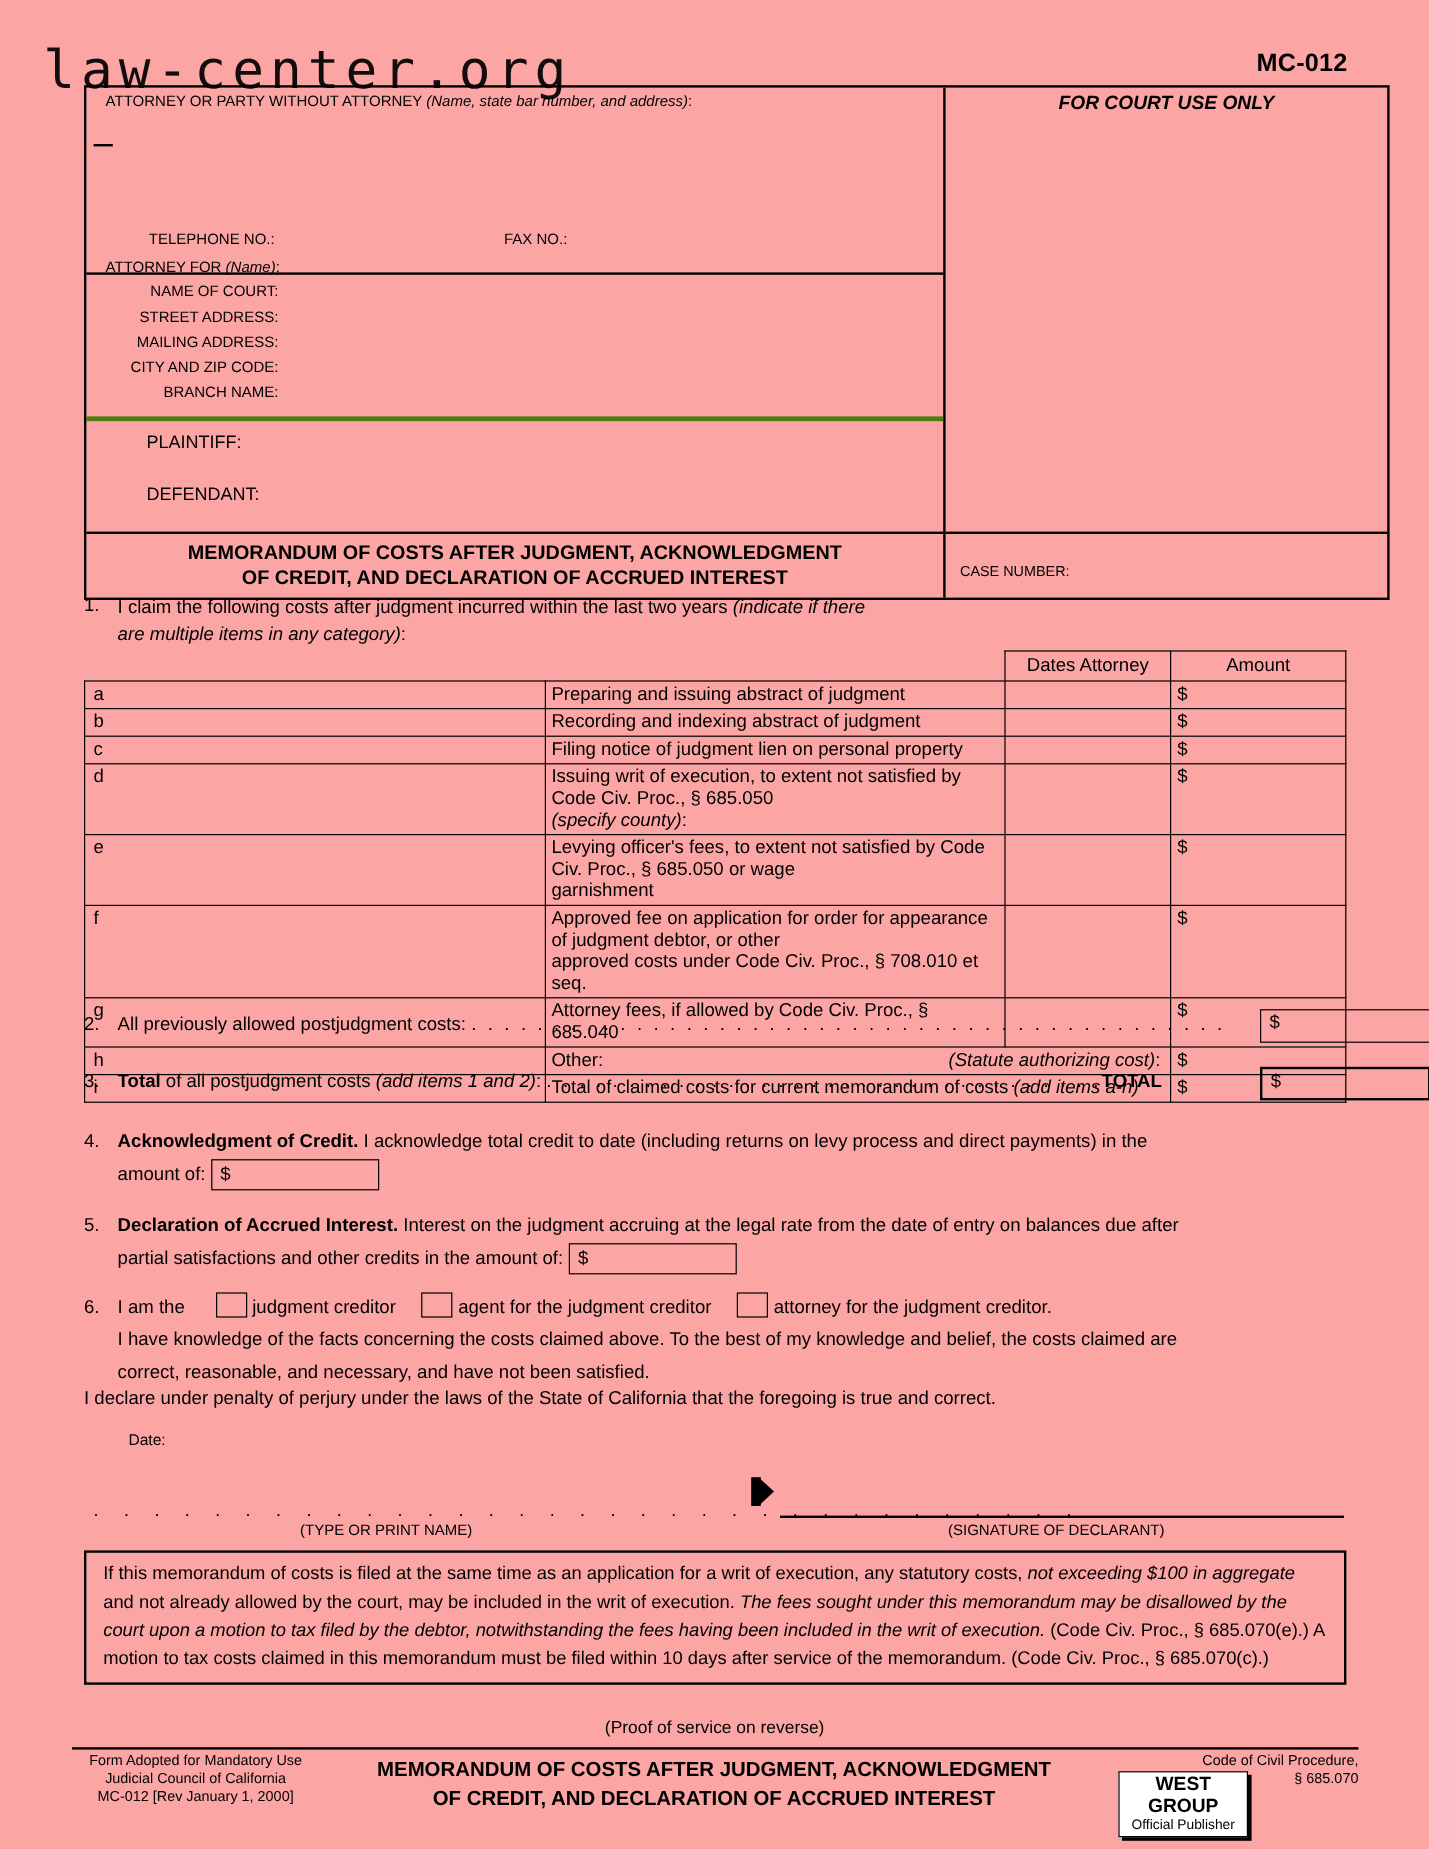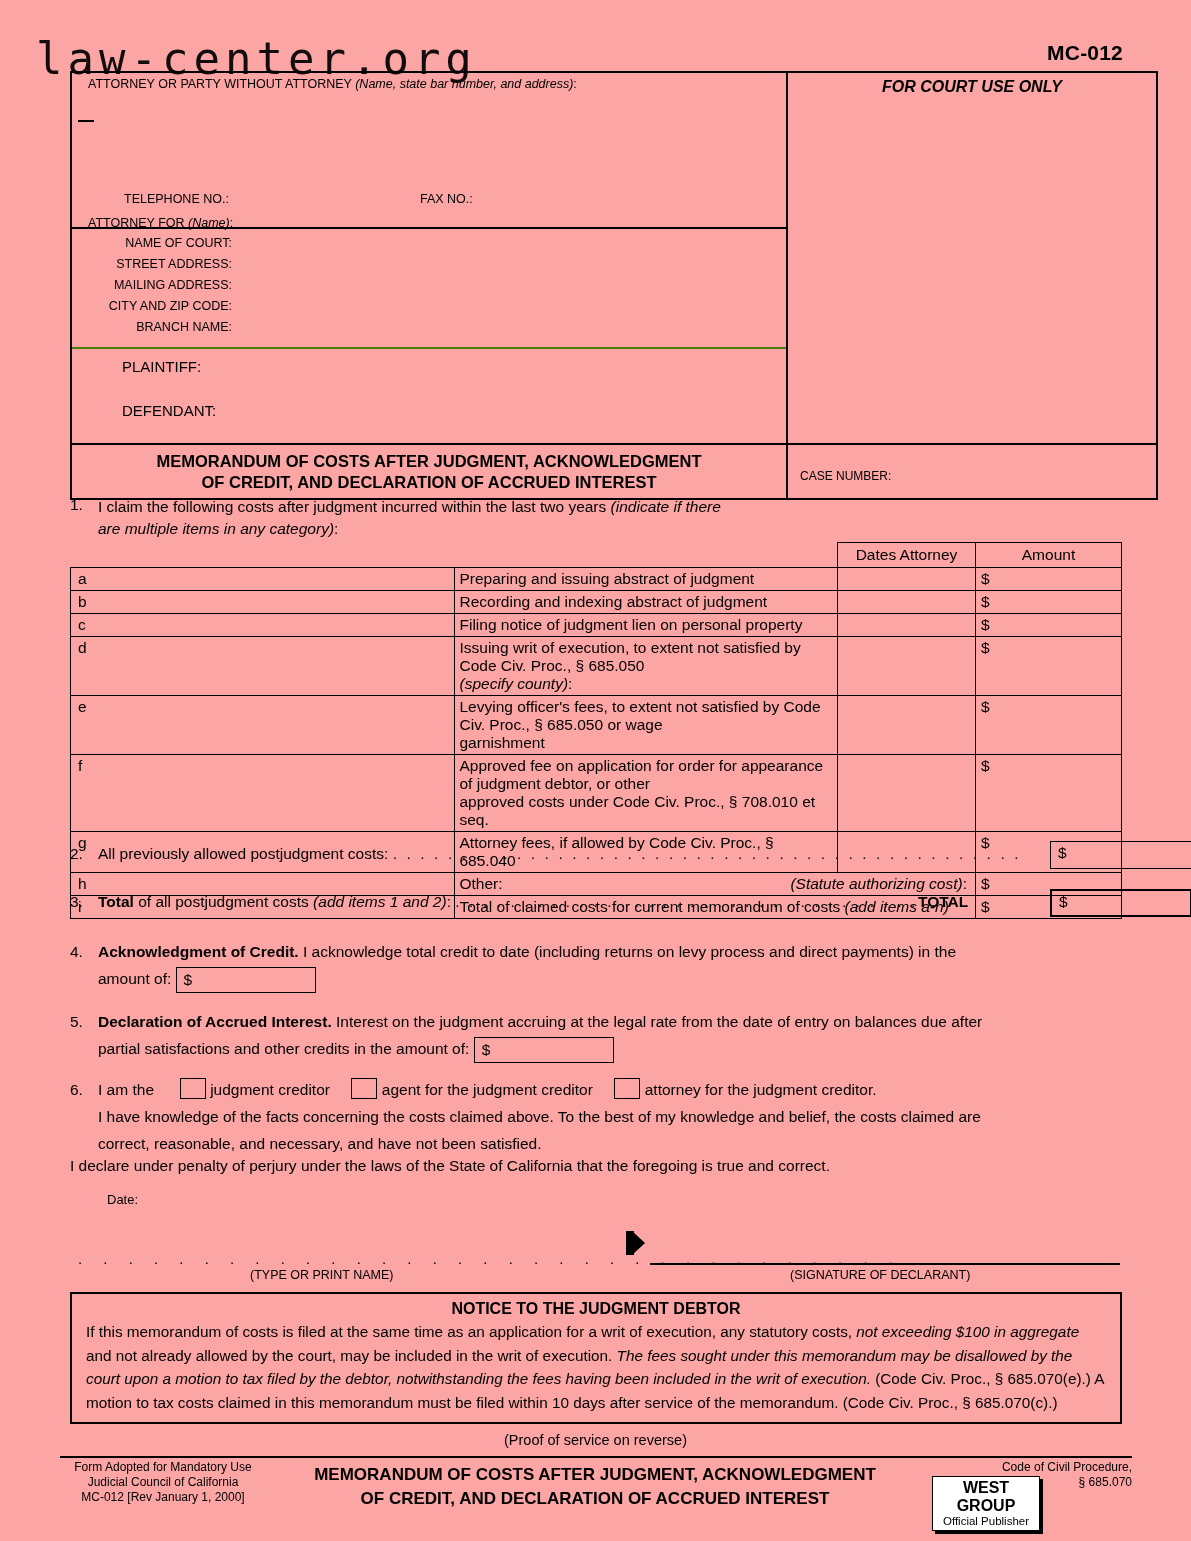--- a/index.html
+++ b/index.html
@@ -101,21 +101,21 @@
   .court-line {
     font-size: 12.5px;
     text-align: right;
     width: 160px;
     margin: 0 0 0 0;
     padding: 3.5px 0;
     line-height: 14px;
   }
 
   .party-box {
-    border-top: 2px solid #4d7c0f;
+    border-top: 4px solid #4d7c0f;
     height: 96px;
     box-sizing: border-box;
     position: relative;
   }
   .party-label {
     position: absolute;
     font-size: 15px;
     left: 50px;
   }
   .party-label.plaintiff { top: 9px; }
@@ -587,21 +587,20 @@
   <div id="sig-area">
     <div class="dotline">. . . . . . . . . . . . . . . . . . . . . . . . . . . . . . . . .</div>
     <div class="sig-arrow-body"></div>
     <div class="sig-arrow"></div>
     <div class="siglineR"></div>
     <div class="caption-sm left">(TYPE OR PRINT NAME)</div>
     <div class="caption-sm right">(SIGNATURE OF DECLARANT)</div>
   </div>
 
   <div id="notice">
-    <div class="nt-title">NOTICE TO THE JUDGMENT DEBTOR</div>
     <div class="nt-body"><span>If this memorandum of costs is filed at the same time as an application for a writ of execution, any statutory costs, </span><i>not exceeding $100 in aggregate</i><span> and not already allowed by the court, may be included in the writ of execution. </span><i>The fees sought under this memorandum may be disallowed by the court upon a motion to tax filed by the debtor, notwithstanding the fees having been included in the writ of execution.</i><span> (Code Civ. Proc., § 685.070(e).) A motion to tax costs claimed in this memorandum must be filed within 10 days after service of the memorandum. (Code Civ. Proc., § 685.070(c).)</span></div>
   </div>
 
   <div id="proof">(Proof of service on reverse)</div>
   <div id="footrule"></div>
 
   <div id="footer">
     <div id="foot-left">
       <div>Form Adopted for Mandatory Use</div>
       <div>Judicial Council of California</div>

